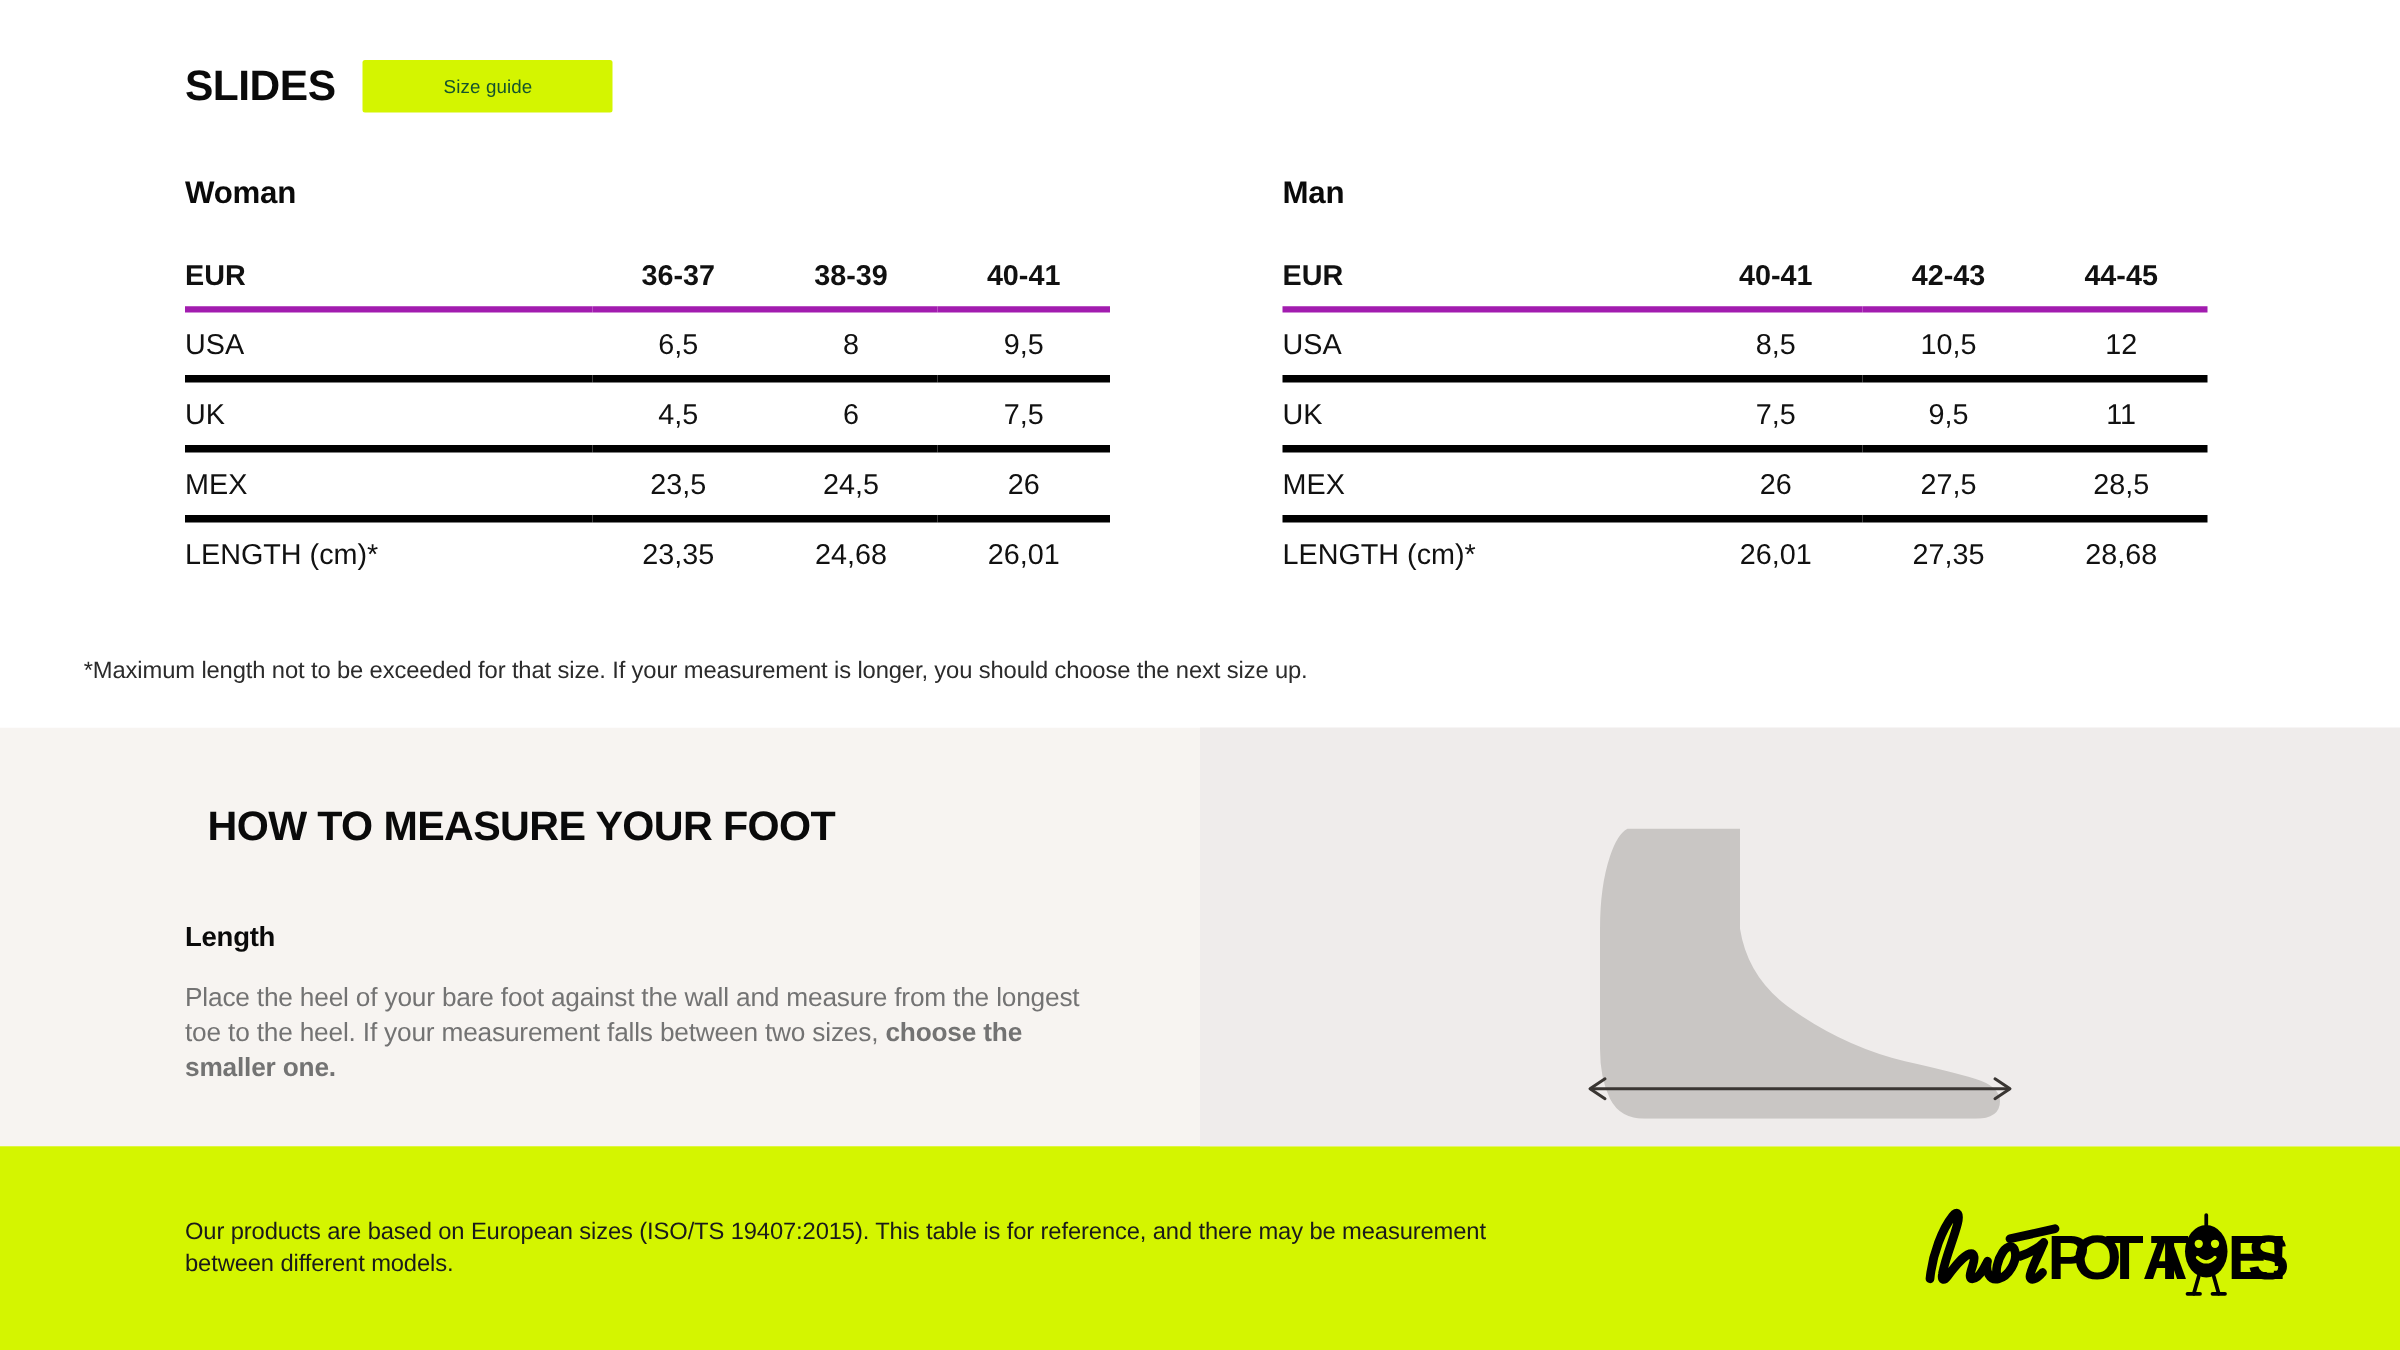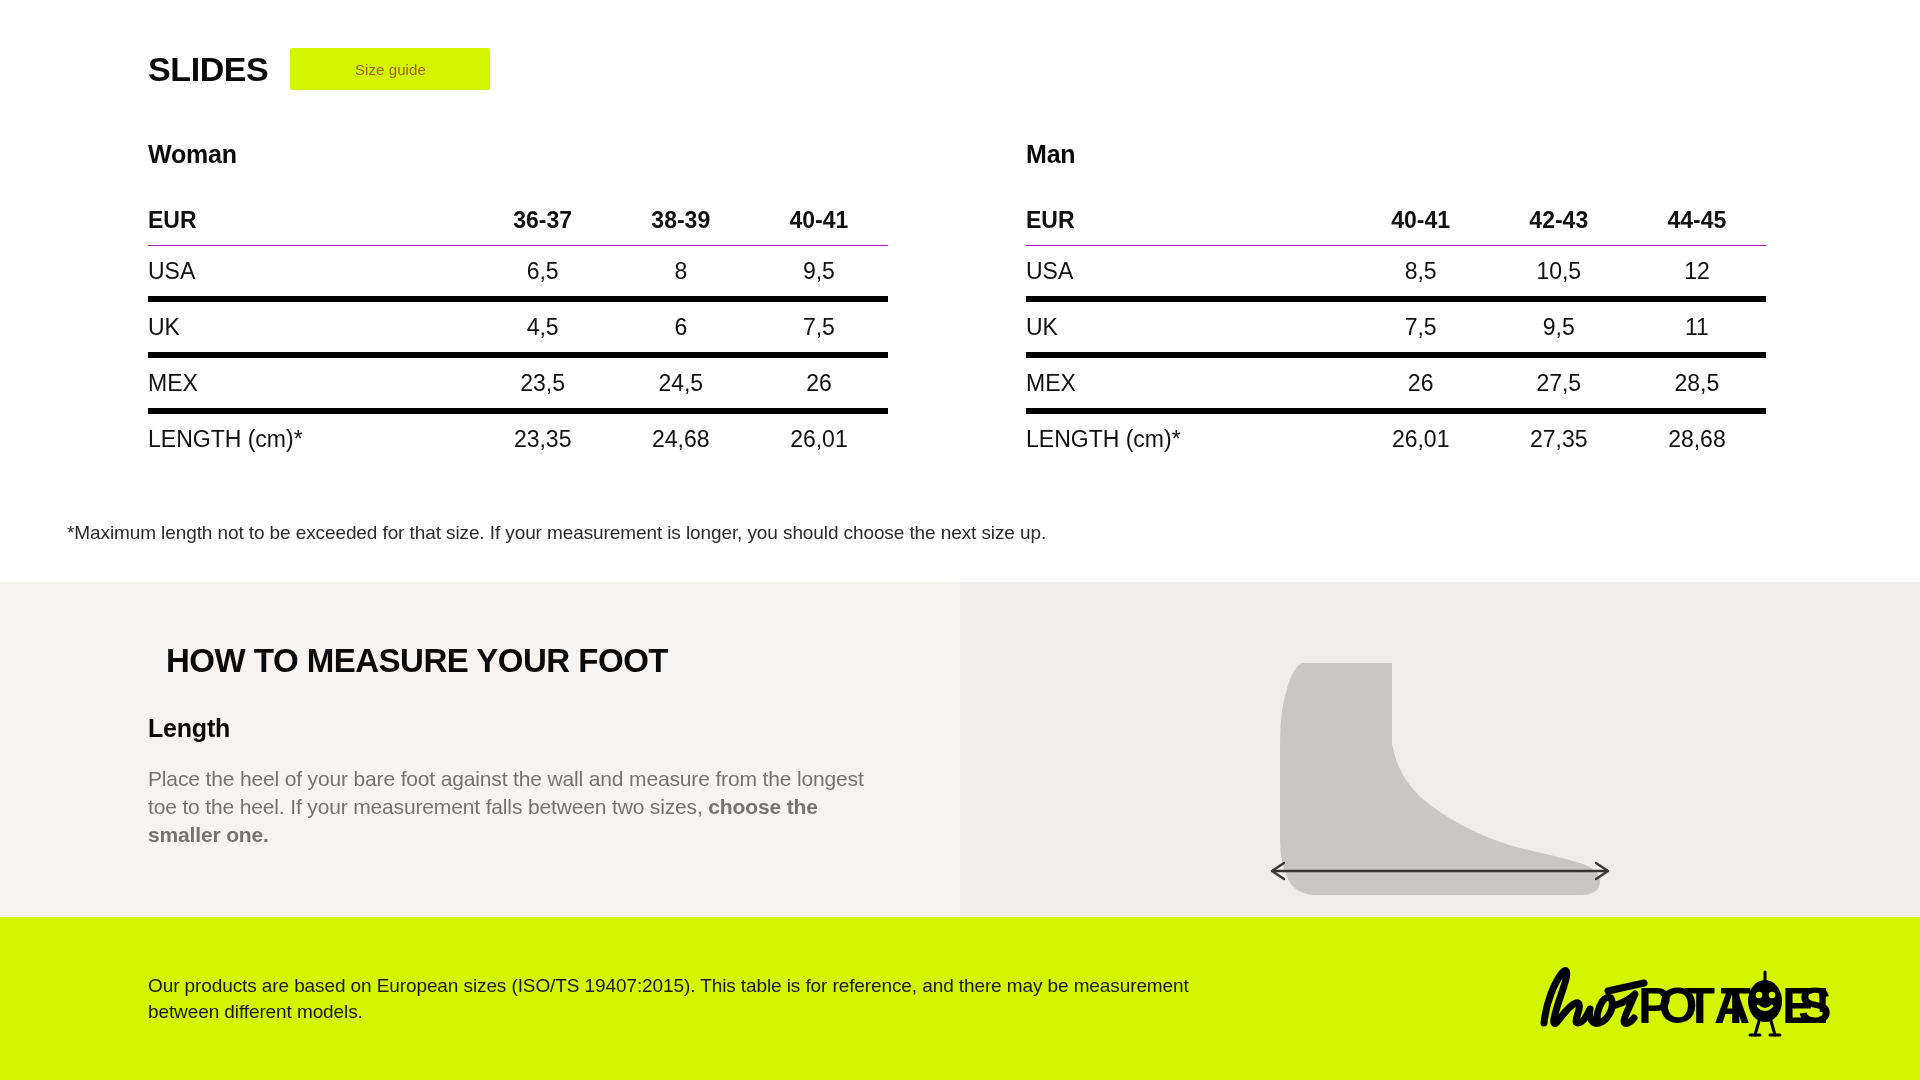--- a/index.html
+++ b/index.html
@@ -51,21 +51,21 @@
 
   .size-guide-btn {
     background: #d4f500;
     border: none;
     border-radius: 2px;
     width: 200px;
     height: 42px;
     font-family: "Liberation Sans", sans-serif;
     font-size: 15px;
     font-weight: 400;
-    color: #a16207;
+    color: #14532d;
     cursor: pointer;
     display: flex;
     align-items: center;
     justify-content: center;
     letter-spacing: 0.1px;
   }
 
   .tables-wrap {
     display: flex;
     padding-left: 148px;
@@ -106,21 +106,21 @@
   }
 
   table.size-table th:first-child,
   table.size-table td:first-child {
     text-align: left;
     width: 44%;
   }
 
   table.size-table thead th {
     font-weight: 700;
-    border-bottom: 1px solid #a21caf;
+    border-bottom: 5px solid #a21caf;
   }
 
   table.size-table tbody tr:last-child td {
     border-bottom: none;
   }
 
   .footnote {
     padding-left: 67px;
     margin-top: 58px;
     font-size: 19px;
@@ -150,23 +150,23 @@
   .measure-title {
     font-size: 33px;
     font-weight: 700;
     letter-spacing: -0.5px;
     color: #0a0a0a;
     line-height: 1;
     margin-left: 18px;
   }
 
   .measure-sub {
-    font-size: 25px;
-    font-weight: 700;
-    margin-top: 37px;
+    font-size: 22px;
+    font-weight: 700;
+    margin-top: 60px;
     color: #0a0a0a;
     letter-spacing: -0.2px;
   }
 
   .measure-body {
     font-size: 21px;
     margin-top: 22px;
     line-height: 1.33;
     color: #737373;
     max-width: 730px;

